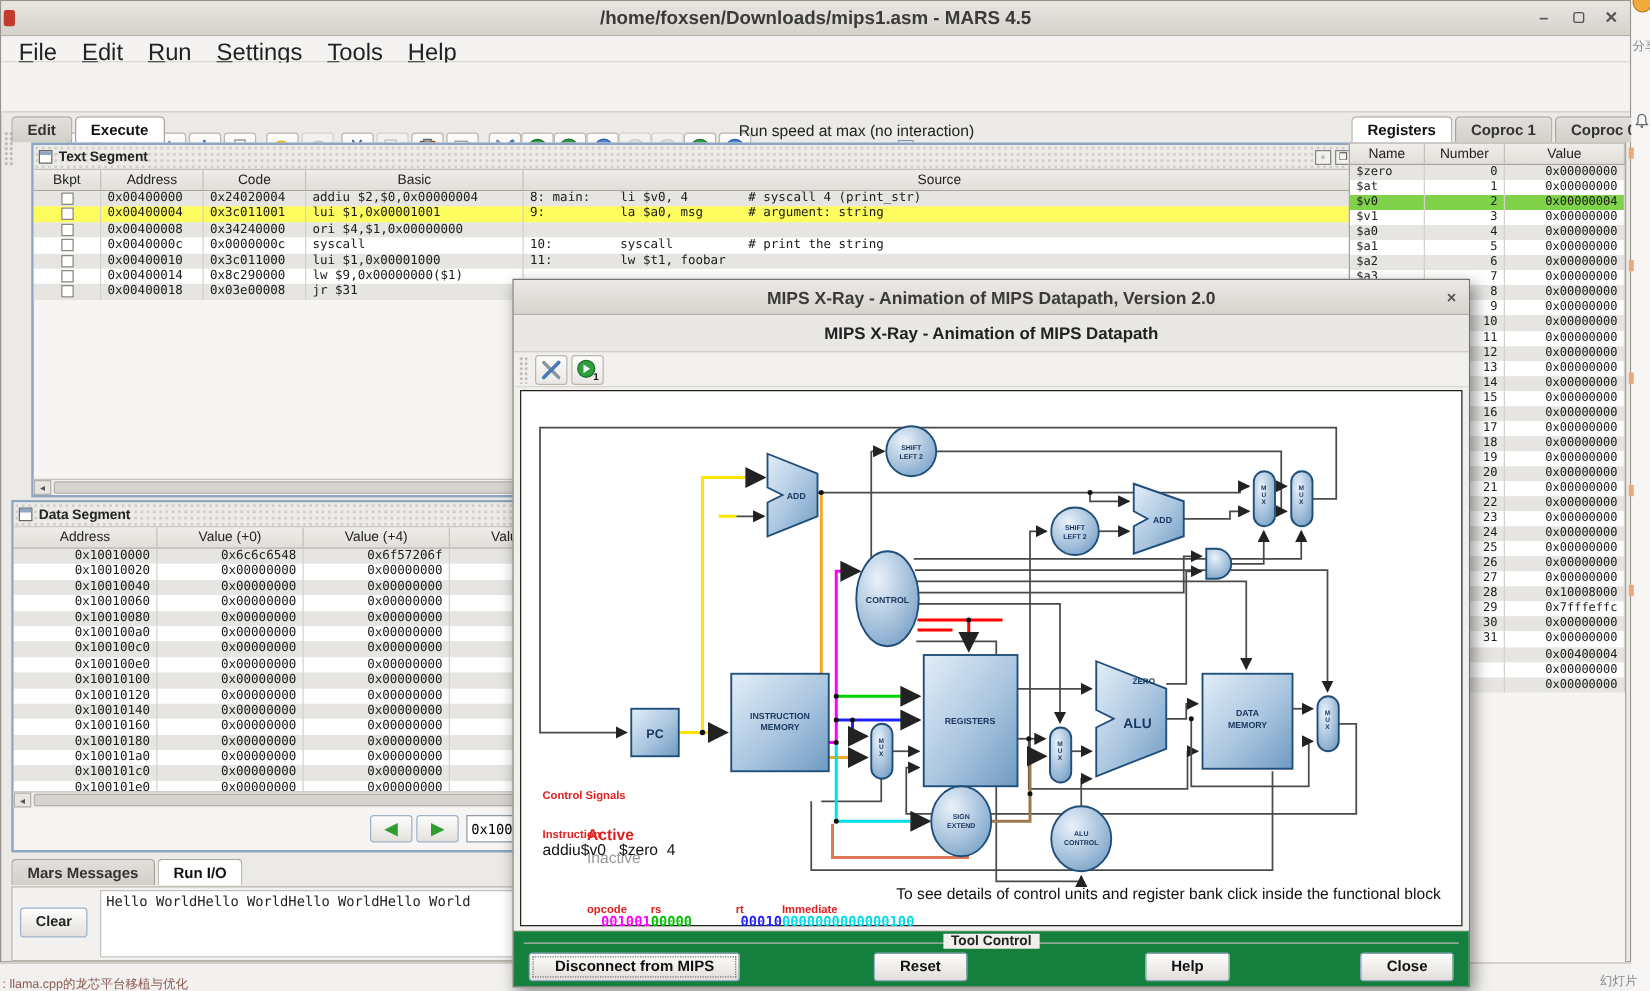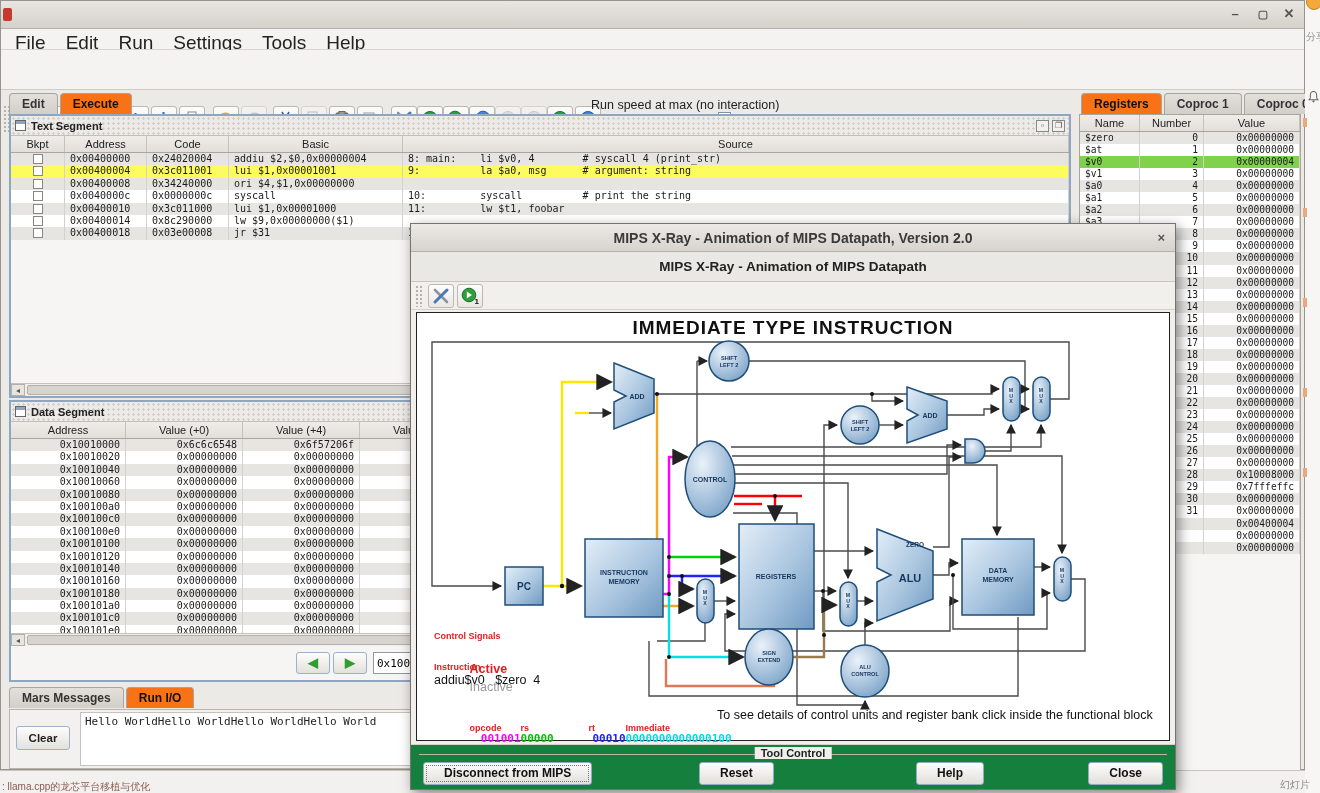--- a/index.html
+++ b/index.html
@@ -36,21 +36,21 @@
     background:linear-gradient(#f5f9fd,#c3d6e8); border-radius:2px; }
   #slider-thumb { left:717px; top:62px; width:13px; height:16px; background:linear-gradient(#ffffff,#dfe8f2);
     border:1px solid #7c93a8; clip-path:polygon(0 0,100% 0,100% 62%,50% 100%,0 62%); }
   #slider-ticks { left:592px; top:81px; width:146px; display:flex; justify-content:space-between; }
   #slider-ticks i { width:1px; height:5px; background:#9aa4ad; }
 
   
   .tab { display:inline-block; height:21px; line-height:20px; padding:0 12px; font-size:12px; font-weight:bold; color:#333;
     background:linear-gradient(#e3e0db,#d2cec8); border:1px solid #a9a49d; border-bottom:none;
     border-radius:4px 4px 0 0; margin-right:2px; }
-  .tab.sel { background:#f97316; color:#111; }
+  .tab.sel { background:#ffffff; color:#111; }
   #main-tabs { left:8px; top:92px; }
   #reg-tabs { left:1080px; top:92px; white-space:nowrap; }
 
   
   .iframe { background:#f6f5f3; border:2px solid #8fa6c0; }
   .iftitle { height:20px; background:#ecebe8;
     background-image:radial-gradient(circle,#d2cfc9 1px,transparent 1.2px); background-size:5px 5px;
     border-bottom:1px solid #c2bfb9; display:flex; align-items:center; padding:0 4px; }
   .iftitle .wicon { width:11px; height:11px; border:1px solid #666; background:#fff; margin-right:5px; }
   .iftitle .wicon i { display:block; height:3px; background:#8fa6c0; }
@@ -156,20 +156,21 @@
 <div class="abs otick" style="top:468px;"></div>
 <div class="abs" id="desktop-bottom">
   <div class="abs cn-small" style="left:2px; top:9px;">: llama.cpp的龙芯平台移植与优化</div>
   <div class="abs cn-gray" style="left:1280px; top:7px;">幻灯片</div>
 </div>
 
 <div class="abs" id="win">
 
   <div class="abs" id="titlebar">
     <div class="abs" id="app-icon"></div>
+    <span>/home/foxsen/Downloads/mips1.asm - MARS 4.5</span>
     <div class="abs winctl" style="right:56px;">–</div>
     <div class="abs winctl" style="right:28px; font-size:11px;">▢</div>
     <div class="abs winctl" style="right:2px;">✕</div>
   </div>
 
   <div class="abs" id="menubar">
     <span class="menu-item"><u>F</u>ile</span><span class="menu-item"><u>E</u>dit</span><span class="menu-item"><u>R</u>un</span><span class="menu-item"><u>S</u>ettings</span><span class="menu-item"><u>T</u>ools</span><span class="menu-item"><u>H</u>elp</span>
   </div>
 
   <div class="abs" id="toolbar">
@@ -321,21 +322,21 @@
         <i></i>
         <i></i>
         <i></i>
     </div>
   </div>
 
   <div class="abs" id="main-tabs">
     <span class="tab">Edit</span><span class="tab sel">Execute</span>
   </div>
 
-  <div class="abs iframe" style="left:8px; top:113px; width:1062px; height:284px;">
+  <div class="abs iframe" style="left:24px; top:113px; width:1062px; height:284px;">
     <div class="iftitle">
       <span class="wicon">
           <i></i>
         </span>
       <b>Text Segment</b>
       <span class="ifbtns">
         <span>▫</span>
         <span>❐</span>
       </span>
     </div>
@@ -746,21 +747,20 @@
       <svg width="18" height="18">
           <circle cx="8" cy="8" r="6.8" fill="#2e9e3e" stroke="#1c6e2a"></circle>
           <path d="M5.8 4.5 l5.2 3.5 -5.2 3.5 z" fill="#fff"></path>
           <text x="13.5" y="17" font-size="8" fill="#111" font-weight="bold">1</text>
         </svg>
     </span>
   </div>
 
   <div id="dlg-body">
     <div id="canvas">
-      <div id="diagram-title">IMMEDIATE TYPE INSTRUCTION</div>
 
       <svg id="dpsvg" width="755" height="403" viewBox="0 0 755 403">
         <defs>
           <linearGradient id="bg1" x1="0" y1="0" x2="1" y2="1">
             <stop offset="0" stop-color="#e3eef8"></stop>
               <stop offset=".55" stop-color="#a9c5df"></stop>
               <stop offset="1" stop-color="#6f9ac2"></stop>
           </linearGradient>
           <radialGradient id="bg2" cx="35%" cy="30%" r="80%">
             <stop offset="0" stop-color="#eaf2fa"></stop>

